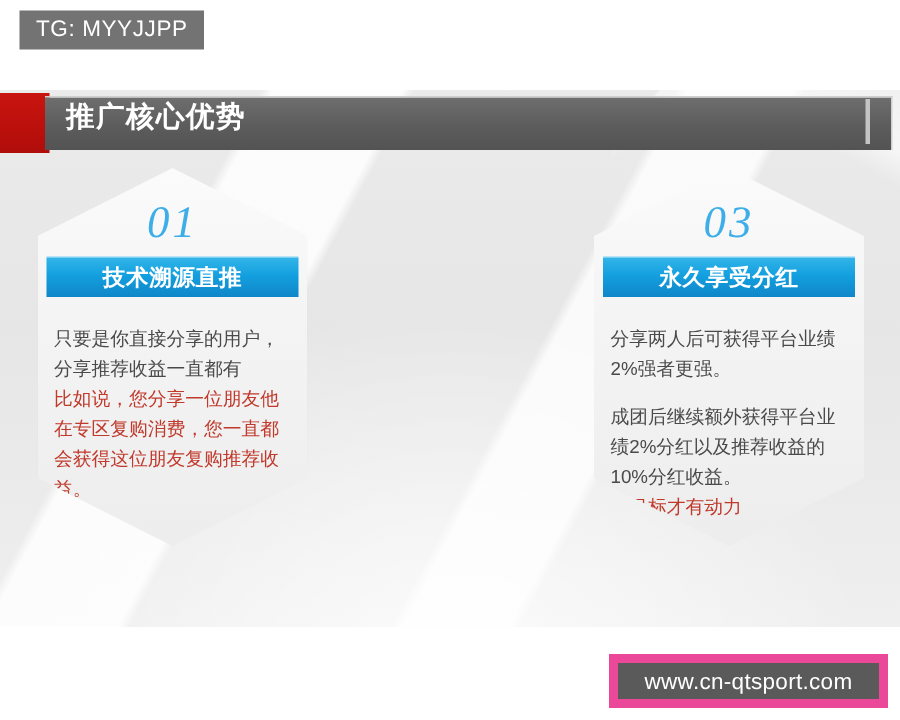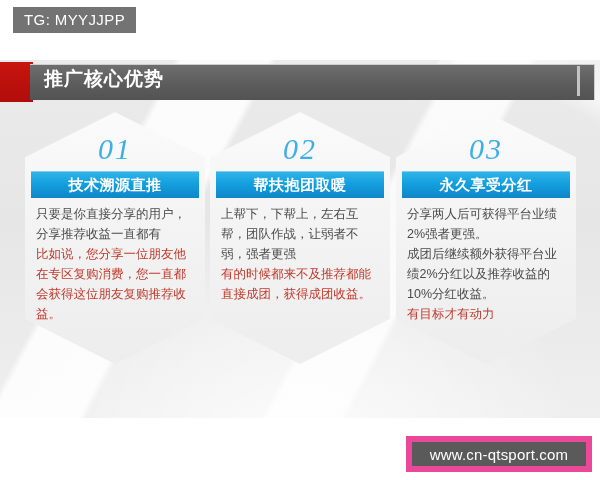--- a/index.html
+++ b/index.html
@@ -174,21 +174,21 @@
     position: absolute;
     left: 11px;
     top: 92px;
     width: 160px;
     font-size: 12.5px;
     line-height: 20px;
     color: #4a4a4a;
   }
   .card-body .para { margin: 0; }
   .card-body .para.red { color: #c0392b; }
-  .card-body .para.dark { color: #4a4a4a; }
+  .card-body .para.dark { color: #4a4a4a; margin-top: 12px; }
 
   
   .url-badge {
     position: absolute;
     right: 8px;
     bottom: 8px;
     width: 186px;
     height: 36px;
     background: #5a5a5a;
     border: 6px solid #ec4899;
@@ -223,28 +223,20 @@
 
   <div class="card c1">
     <div class="card-num">01</div>
     <div class="card-title">技术溯源直推</div>
     <div class="card-body">
       <p class="para dark">只要是你直接分享的用户，分享推荐收益一直都有</p>
       <p class="para red">比如说，您分享一位朋友他在专区复购消费，您一直都会获得这位朋友复购推荐收益。</p>
     </div>
   </div>
 
-  <div class="card c2">
-    <div class="card-num">02</div>
-    <div class="card-title">帮扶抱团取暖</div>
-    <div class="card-body">
-      <p class="para dark">上帮下，下帮上，左右互帮，团队作战，让弱者不弱，强者更强</p>
-      <p class="para red">有的时候都来不及推荐都能直接成团，获得成团收益。</p>
-    </div>
-  </div>
 
   <div class="card c3">
     <div class="card-num">03</div>
     <div class="card-title">永久享受分红</div>
     <div class="card-body">
       <p class="para dark">分享两人后可获得平台业绩2%强者更强。</p>
       <p class="para dark">成团后继续额外获得平台业绩2%分红以及推荐收益的10%分红收益。</p>
       <p class="para red">有目标才有动力</p>
     </div>
   </div>

